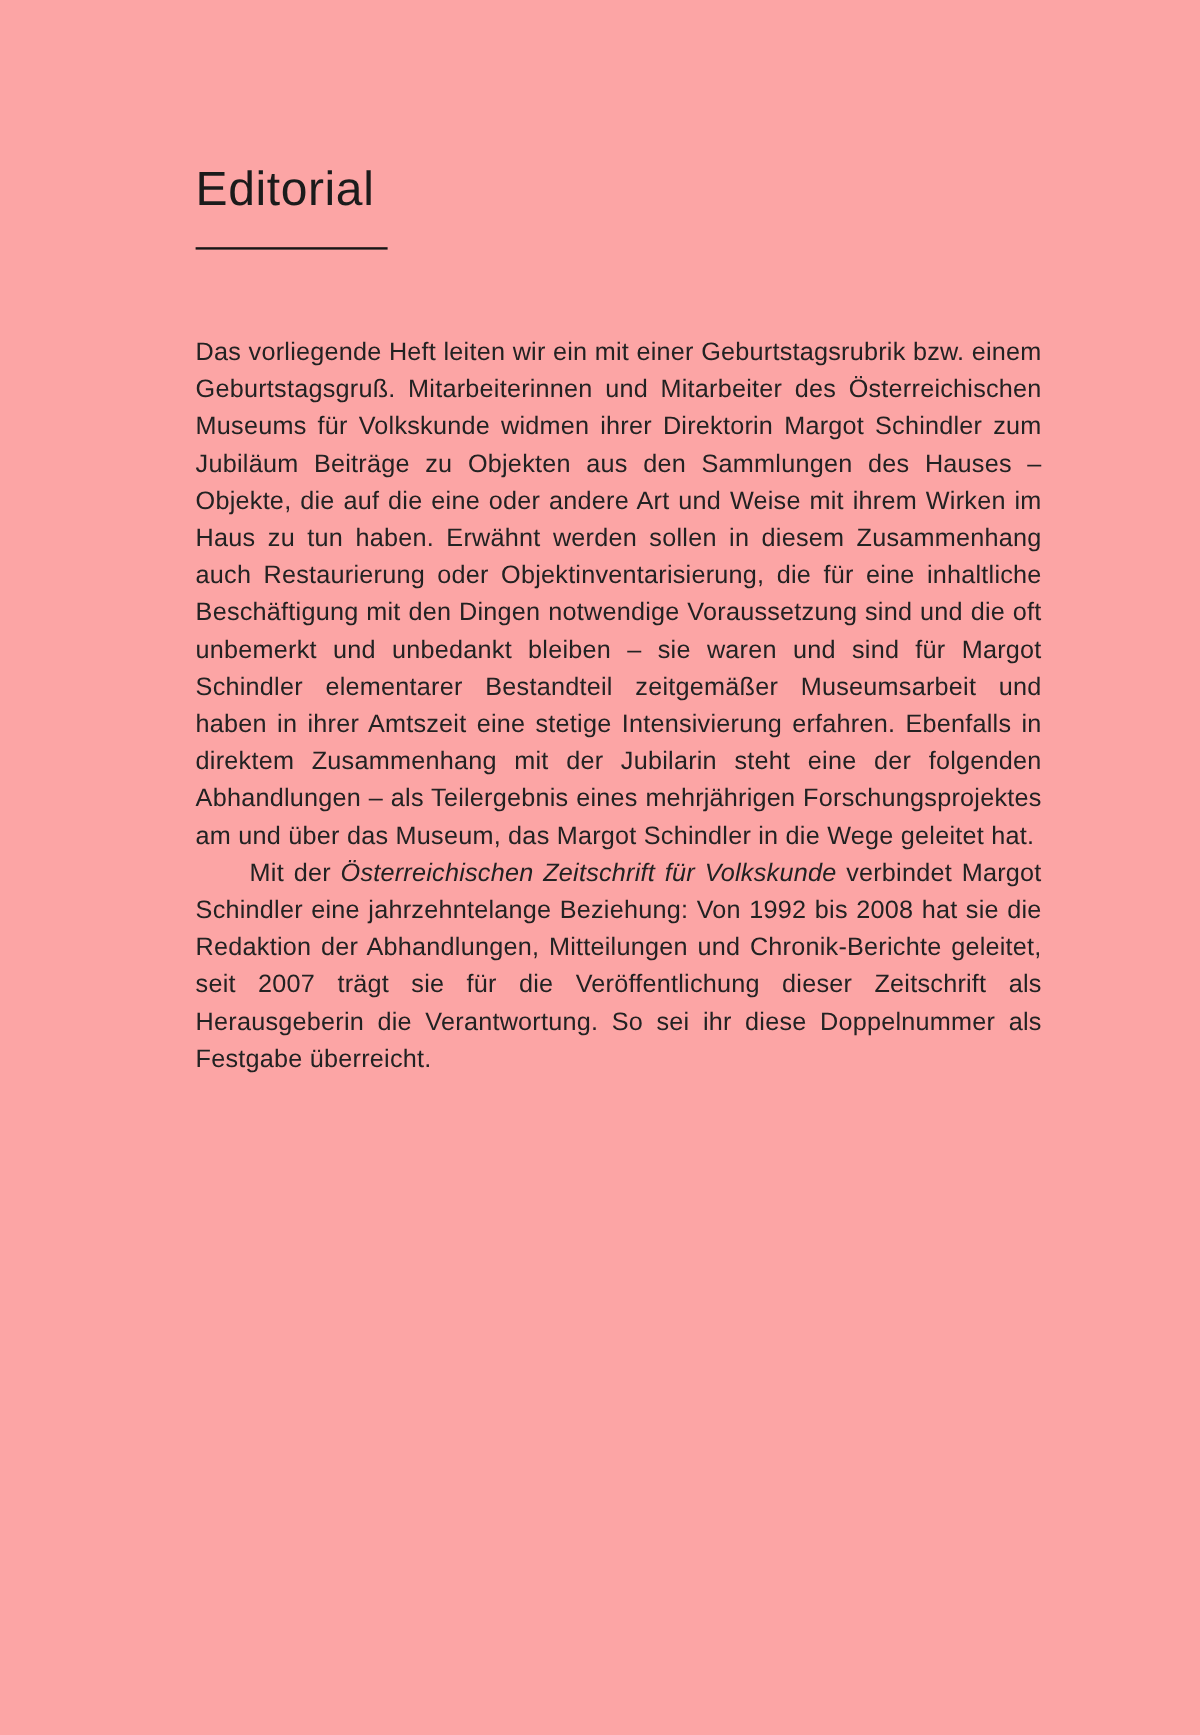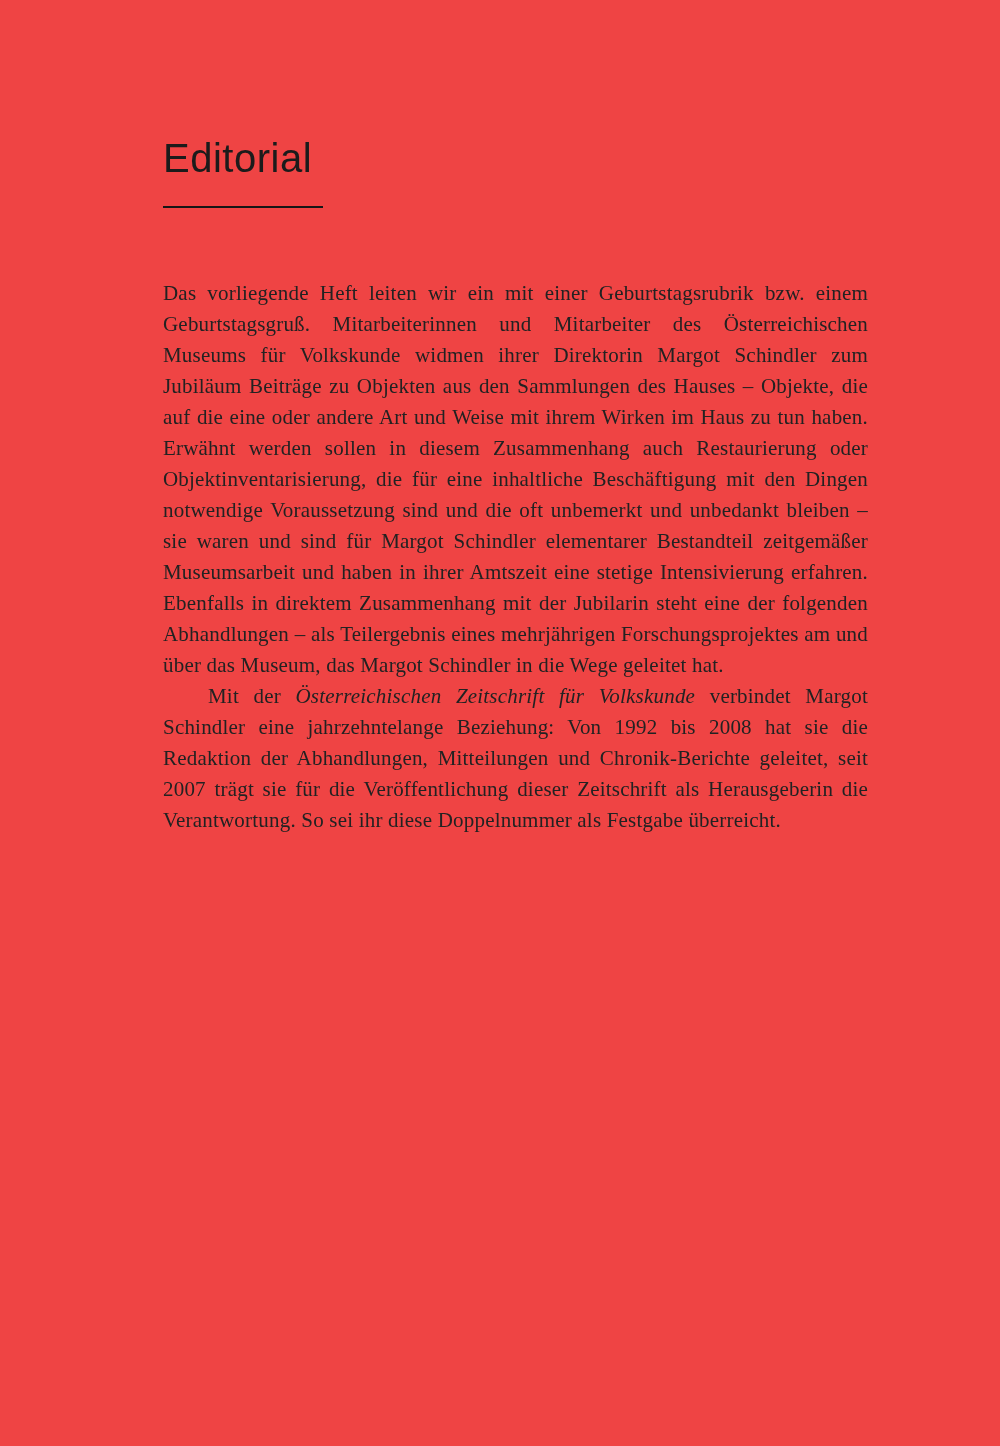--- a/index.html
+++ b/index.html
@@ -4,21 +4,21 @@
   <style>
     html, body {
       margin: 0;
       padding: 0;
       background: #ffffff;
     }
     .page {
       position: relative;
       width: 1000px;
       height: 1446px;
-      background: #ef4444;
+      background: #fca5a5;
       box-sizing: border-box;
       padding: 136px 70px 0 163px;
       overflow: hidden;
     }
     .page-title {
       margin: 0;
       font-family: "Liberation Sans", sans-serif;
       font-size: 40px;
       font-weight: 500;
       letter-spacing: 0.5px;
@@ -28,21 +28,21 @@
     .title-rule {
       width: 160px;
       height: 2px;
       background: #161616;
       border: none;
       margin: 26px 0 0 0;
     }
     .body-text {
       margin-top: 70px;
       width: 705px;
-      font-family: Liberation Serif, serif;
+      font-family: Liberation Sans, sans-serif;
       font-size: 21px;
       line-height: 31px;
       color: #222222;
       text-align: justify;
       letter-spacing: 0.2px;
       hyphens: auto;
       -webkit-hyphens: auto;
     }
     .body-text p {
       margin: 0;

